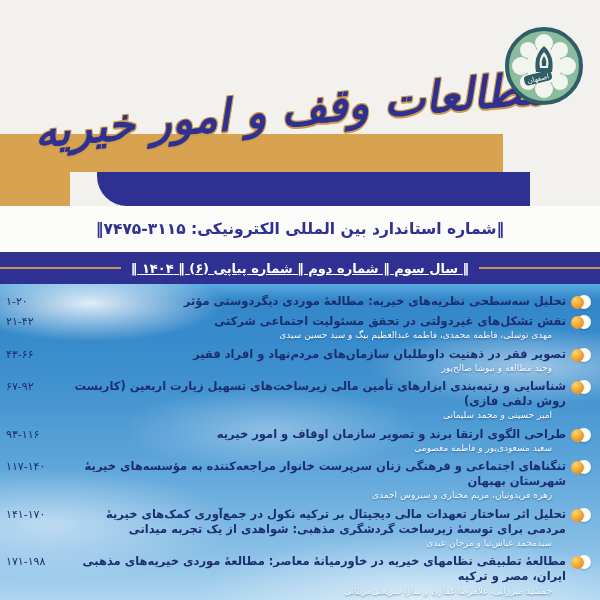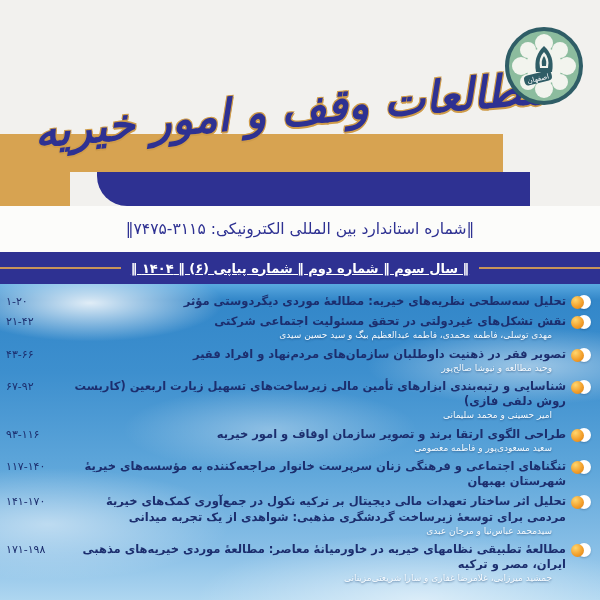--- a/index.html
+++ b/index.html
@@ -21,21 +21,21 @@
     font-size:44px; font-weight:bold; font-style:italic; color:#2e3192;
     transform:rotate(-5deg); letter-spacing:-1px; white-space:nowrap;
     text-shadow:1px 1px 0 #cf9c4a, -1px 1px 0 #cf9c4a, 1px -1px 0 #cf9c4a,
                 -1px -1px 0 #cf9c4a, 0 2px 0 #cf9c4a;
   }
   .logo { position:absolute; top:26px; right:16px; width:80px; height:80px; }
   
   .issn-strip {
     position:absolute; top:206px; left:0; right:0; height:46px; background:#fcfcfa;
     display:flex; align-items:center; justify-content:center;
-    color:#2e3192; font-weight:normal; font-size:15.5px;
+    color:#2e3192; font-weight:bold; font-size:15.5px;
   }
   
   .volume-band {
     position:absolute; top:252px; left:0; right:0; height:32px; background:#2e3192;
     display:flex; align-items:center; color:#ffffff; font-weight:bold; font-size:13px;
   }
   .volume-band .rule { flex:1; height:2px; background:#c89459; }
   .volume-band .vol-text { padding:0 10px; white-space:nowrap;text-decoration:underline; }
   
   .sky {
@@ -164,20 +164,21 @@
         </div>
         <div class="pages">۹۳-۱۱۶</div>
       </div>
       <div class="row">
         <span class="bullet">
           <span class="b-white"></span>
           <span class="b-orange"></span>
         </span>
         <div class="texts">
           <div class="title">تنگناهای اجتماعی و فرهنگی زنان سرپرست خانوار مراجعه‌کننده به مؤسسه‌های خیریهٔ شهرستان بهبهان</div>
+          <div class="authors">زهره فریدونیان، مریم مختاری و سیروس احمدی</div>
         </div>
         <div class="pages">۱۱۷-۱۴۰</div>
       </div>
       <div class="row">
         <span class="bullet">
           <span class="b-white"></span>
           <span class="b-orange"></span>
         </span>
         <div class="texts">
           <div class="title">تحلیل اثر ساختار تعهدات مالی دیجیتال بر ترکیه نکول در جمع‌آوری کمک‌های خیریهٔ مردمی برای توسعهٔ زیرساخت گردشگری مذهبی: شواهدی از یک تجربه میدانی</div>

